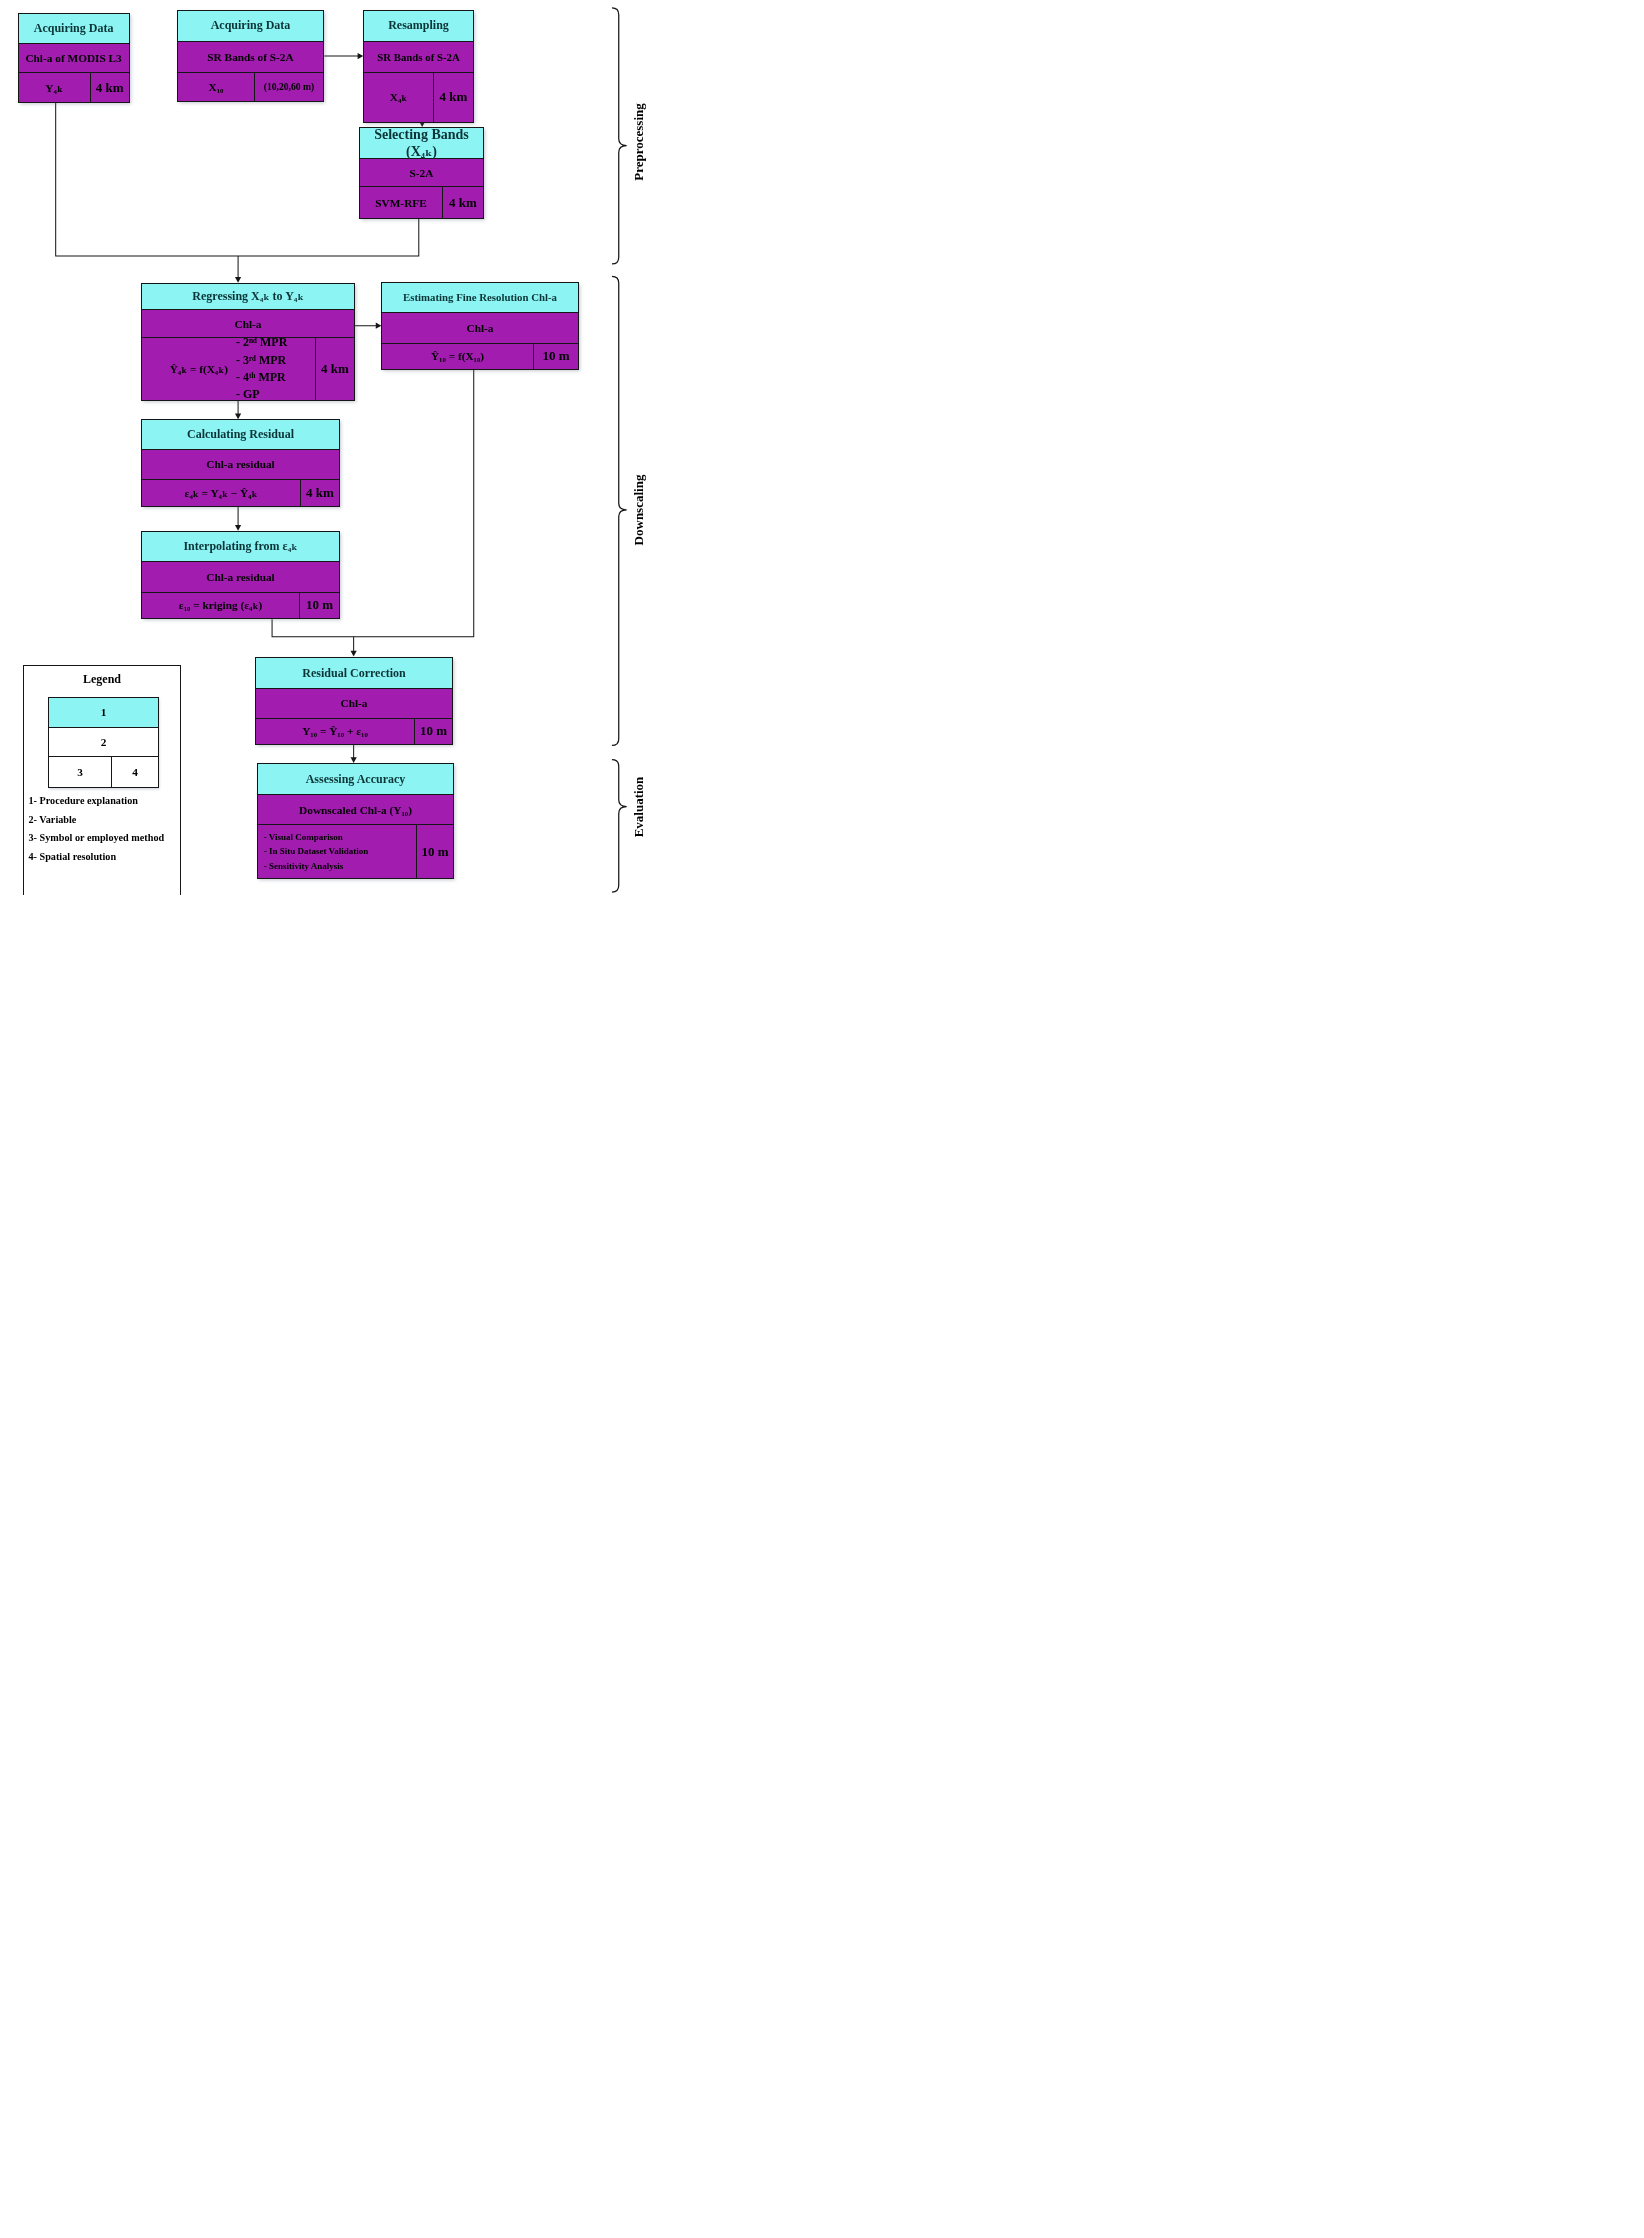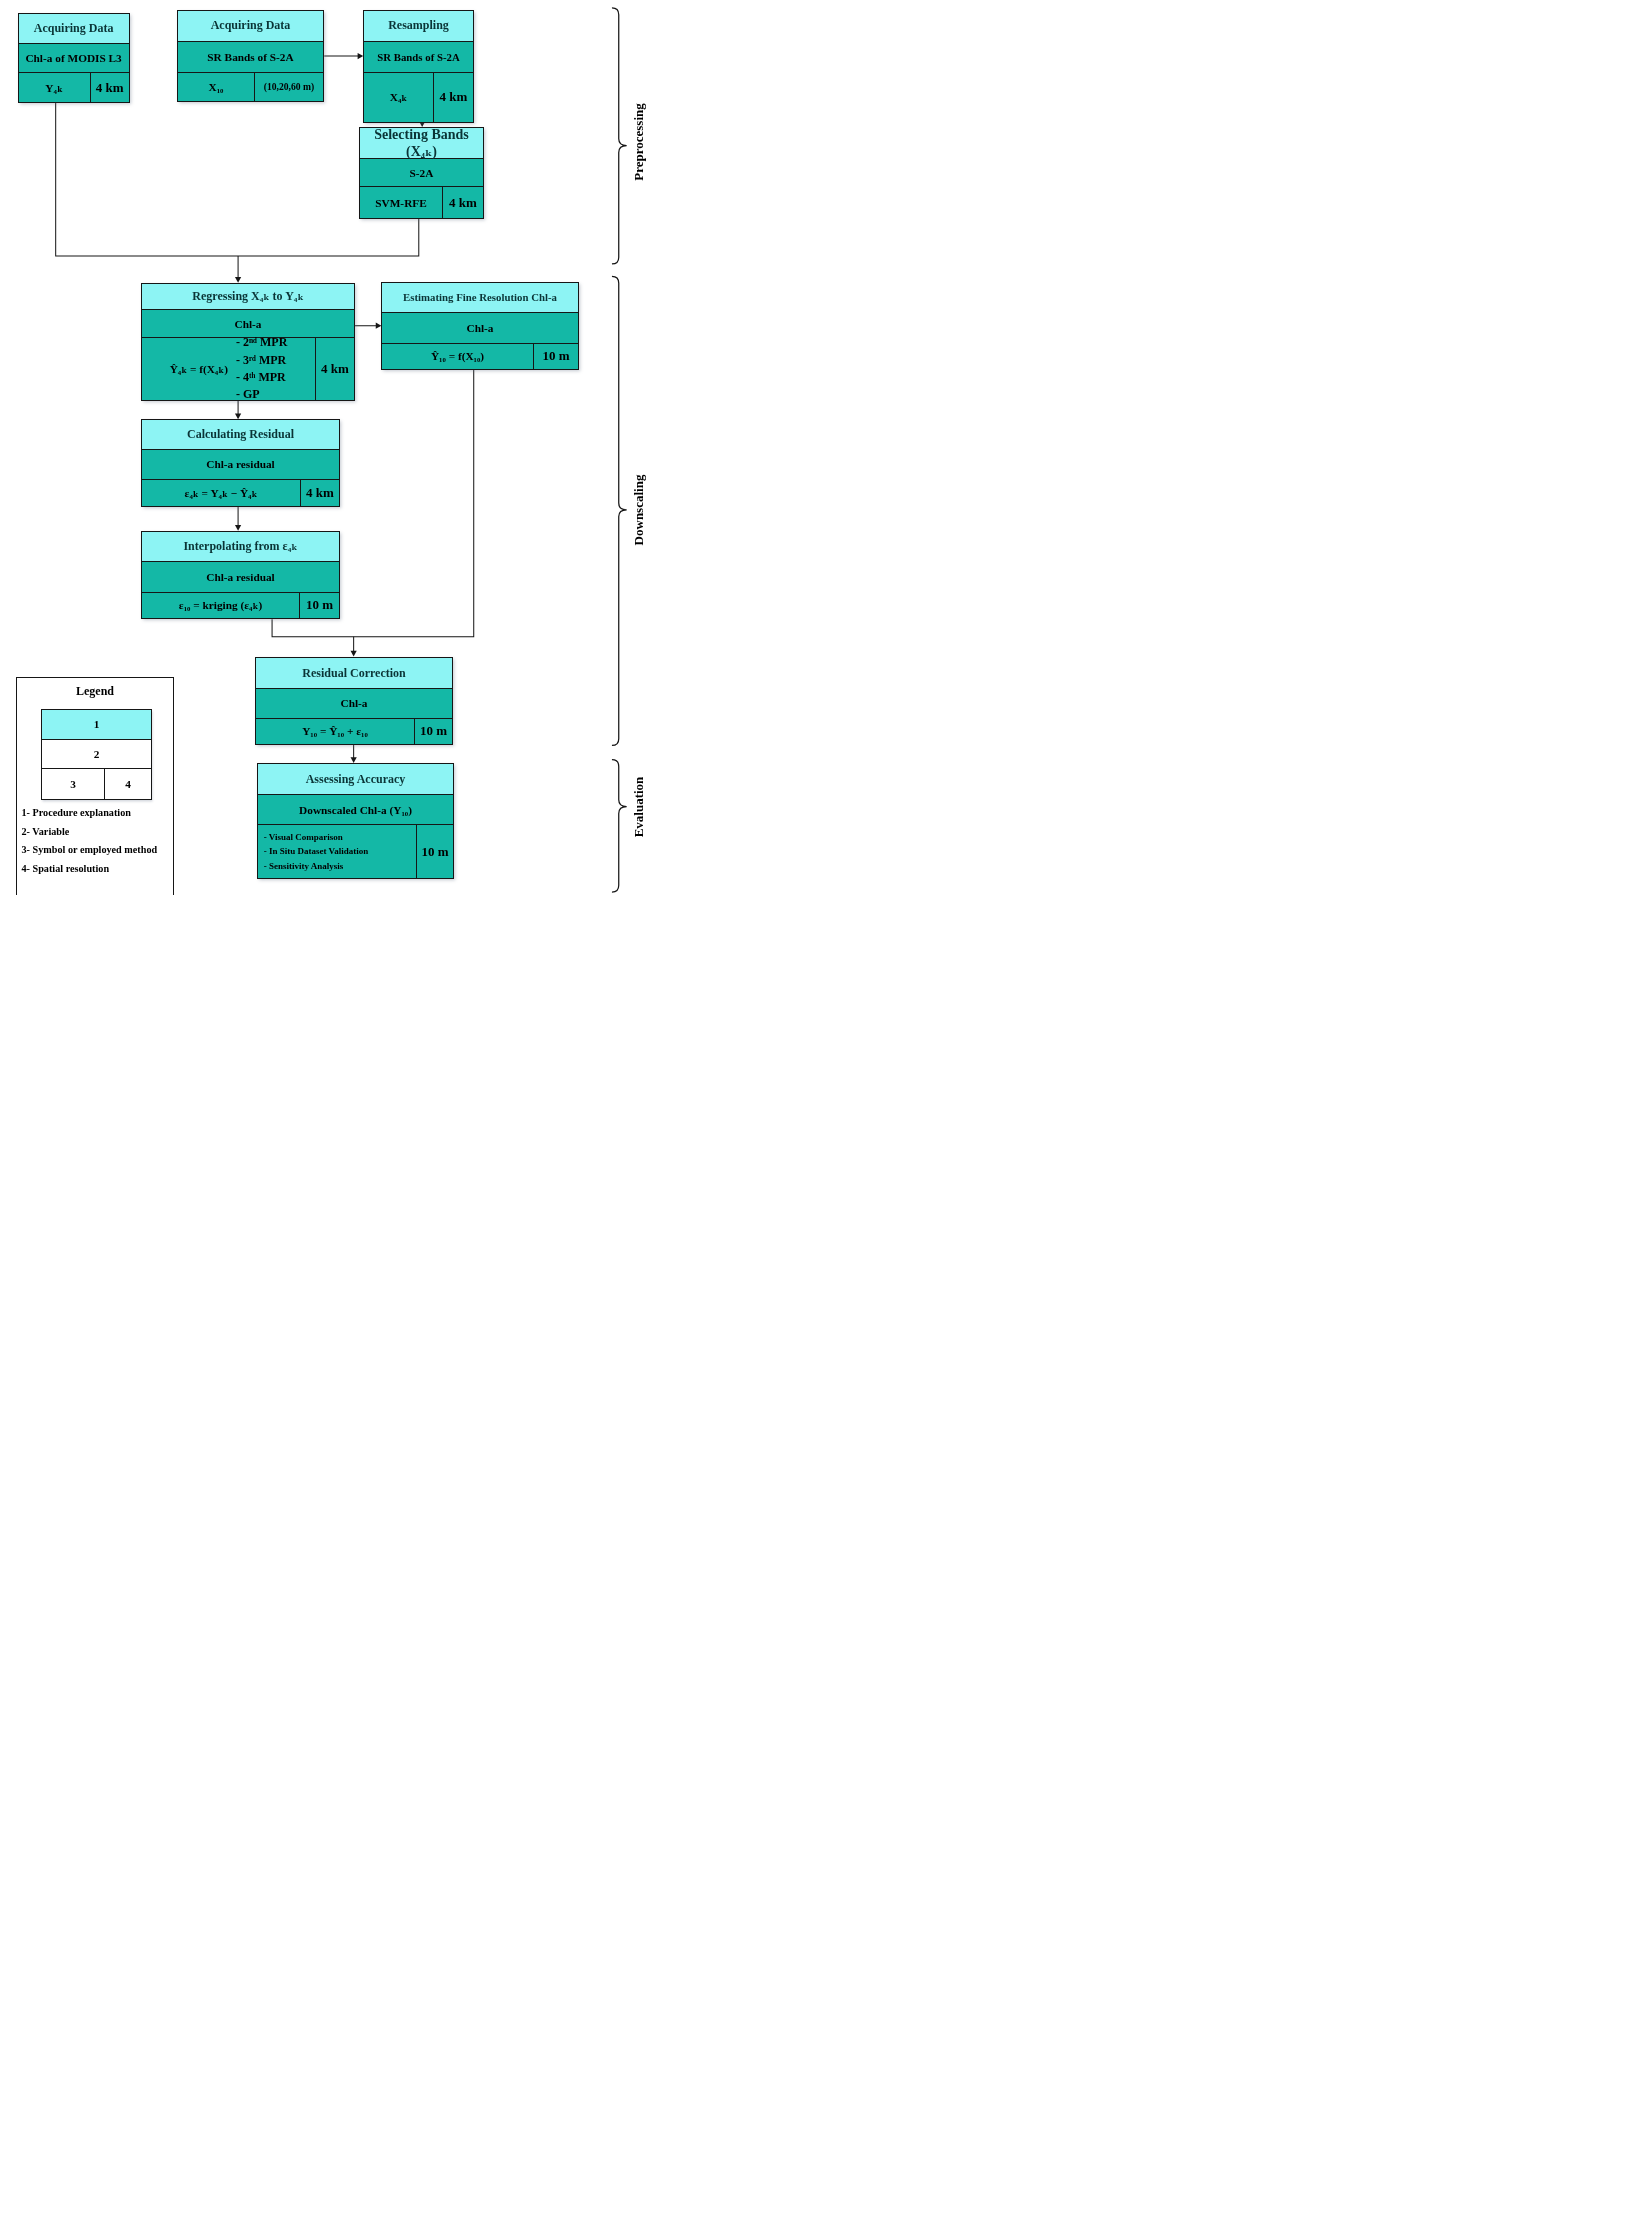--- a/index.html
+++ b/index.html
@@ -9,21 +9,21 @@
   }
   html,body{margin:0;padding:0;background:#ffffff;}
   .canvas{
     position:relative;width:658px;height:895px;background:#fff;
     font-family:"Liberation Serif","DejaVu Serif",serif;font-weight:bold;color:#000;
     overflow:hidden;
   }
   svg.connectors{position:absolute;left:0;top:0;z-index:0;}
   .ln{stroke:var(--line);}
   .fbox{
-    position:absolute;background:#14b8a6;border:1.4px solid var(--line);
+    position:absolute;background:#a21caf;border:1.4px solid var(--line);
     box-shadow:1.7px 2.3px 3.4px rgba(100,112,135,.38);
     display:flex;flex-direction:column;box-sizing:border-box;z-index:1;
   }
   .hd{
     background:var(--header-fill);color:var(--header-text);
     border-bottom:1.7px solid var(--line);
     display:flex;align-items:center;justify-content:center;
     font-size:12px;text-align:center;flex:0 0 auto;box-sizing:border-box;
   }
   .vr{
@@ -47,22 +47,22 @@
     align-items:flex-start;font-size:9px;padding:4.5px 2.3px 4.5px 5.7px;box-sizing:border-box;text-align:left;
     font-family:"Liberation Serif","DejaVu Serif","DejaVu Sans",serif;
   }
   .formula{font-family:"Liberation Serif","DejaVu Serif","DejaVu Sans",serif;}
   .seclabel{
     position:absolute;z-index:1;white-space:nowrap;
     transform:translate(-50%,-50%) rotate(-90deg);
     font-size:13px;color:#000;
   }
   .legend{
-    position:absolute;left:16px;top:665px;width:158px;height:250px;
-    border:1.4px solid var(--line);background:#fff;box-sizing:border-box;z-index:1;margin-top:12px;
+    position:absolute;left:23px;top:665px;width:158px;height:250px;
+    border:1.4px solid var(--line);background:#fff;box-sizing:border-box;z-index:1;
   }
   .legend-title{text-align:center;font-size:12px;margin-top:5.7px;}
   .sample{
     position:absolute;left:24px;top:31px;width:111px;height:91px;
     border:1.1px solid var(--line);box-sizing:border-box;display:flex;flex-direction:column;
     box-shadow:1.1px 1.7px 2.3px rgba(100,112,135,.3);
   }
   .sample .s1{flex:0 0 29.5px;background:var(--header-fill);border-bottom:1.1px solid var(--line);
     display:flex;align-items:center;justify-content:center;font-size:11.3px;box-sizing:border-box;}
   .sample .s2{flex:0 0 29px;border-bottom:1.1px solid var(--line);

